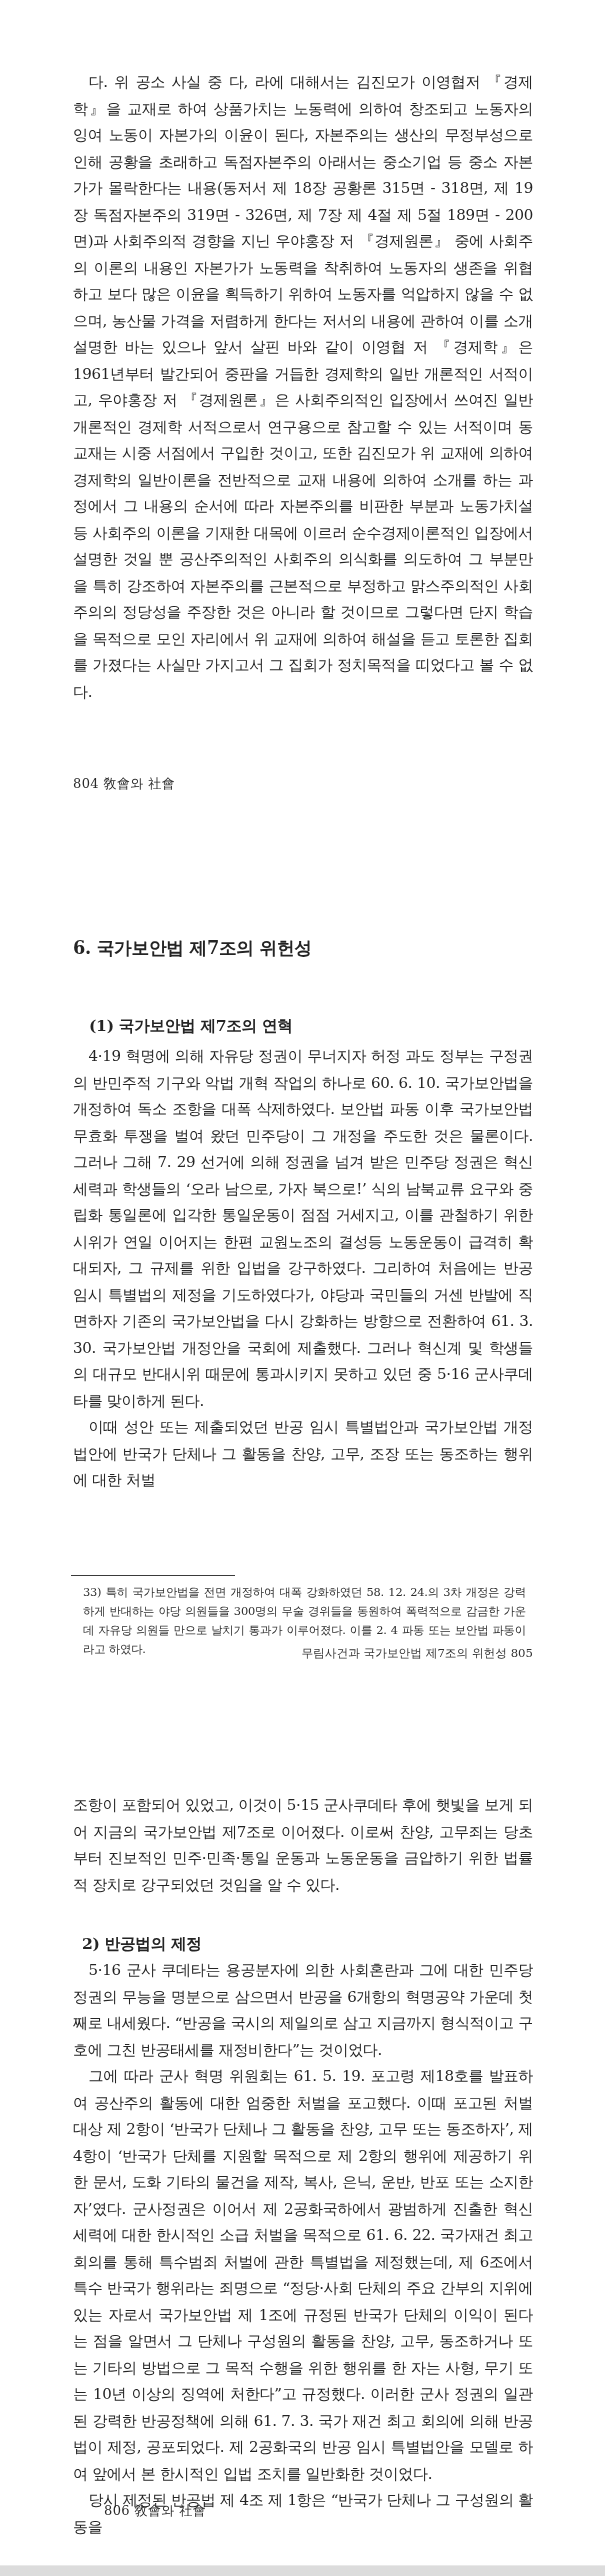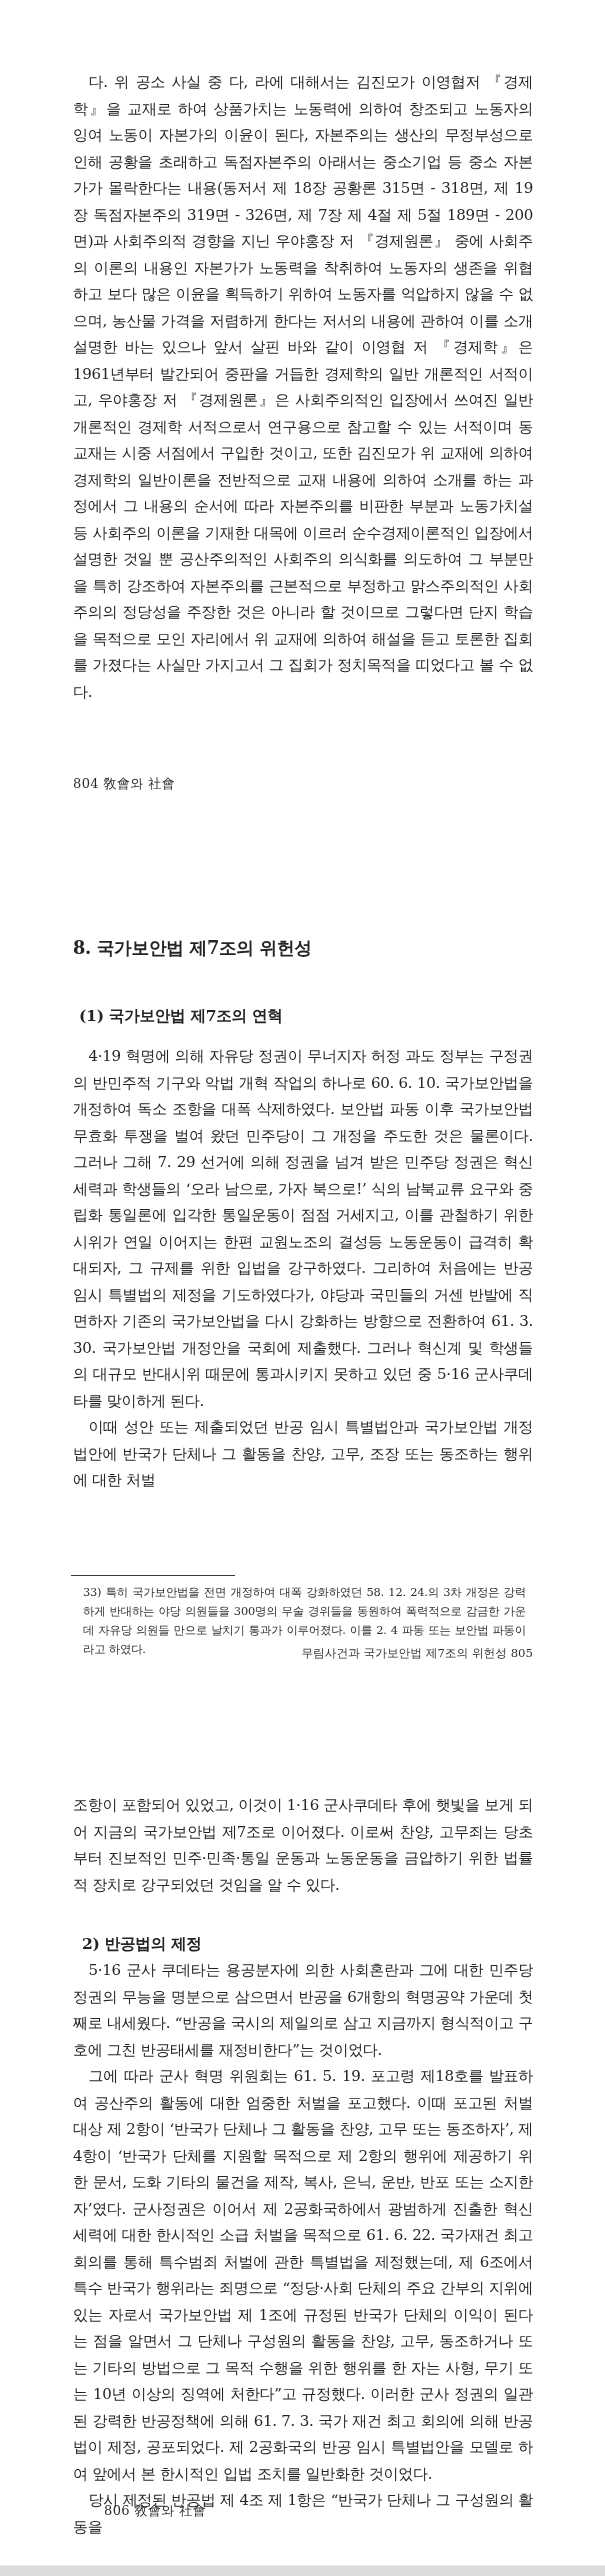--- a/index.html
+++ b/index.html
@@ -57,37 +57,37 @@
 <div class="sheet">
 
   <section>
     <div class="body-text pos-p1-body">
       <p class="para indent">다. 위 공소 사실 중 다, 라에 대해서는 김진모가 이영협저 『경제학』을 교재로 하여 상품가치는 노동력에 의하여 창조되고 노동자의 잉여 노동이 자본가의 이윤이 된다, 자본주의는 생산의 무정부성으로 인해 공황을 초래하고 독점자본주의 아래서는 중소기업 등 중소 자본가가 몰락한다는 내용(동저서 제 18장 공황론 315면 - 318면, 제 19장 독점자본주의 319면 - 326면, 제 7장 제 4절 제 5절 189면 - 200면)과 사회주의적 경향을 지닌 우야홍장 저 『경제원론』 중에 사회주의 이론의 내용인 자본가가 노동력을 착취하여 노동자의 생존을 위협하고 보다 많은 이윤을 획득하기 위하여 노동자를 억압하지 않을 수 없으며, 농산물 가격을 저렴하게 한다는 저서의 내용에 관하여 이를 소개 설명한 바는 있으나 앞서 살핀 바와 같이 이영협 저 『경제학』은 1961년부터 발간되어 중판을 거듭한 경제학의 일반 개론적인 서적이고, 우야홍장 저 『경제원론』은 사회주의적인 입장에서 쓰여진 일반 개론적인 경제학 서적으로서 연구용으로 참고할 수 있는 서적이며 동 교재는 시중 서점에서 구입한 것이고, 또한 김진모가 위 교재에 의하여 경제학의 일반이론을 전반적으로 교재 내용에 의하여 소개를 하는 과정에서 그 내용의 순서에 따라 자본주의를 비판한 부분과 노동가치설 등 사회주의 이론을 기재한 대목에 이르러 순수경제이론적인 입장에서 설명한 것일 뿐 공산주의적인 사회주의 의식화를 의도하여 그 부분만을 특히 강조하여 자본주의를 근본적으로 부정하고 맑스주의적인 사회주의의 정당성을 주장한 것은 아니라 할 것이므로 그렇다면 단지 학습을 목적으로 모인 자리에서 위 교재에 의하여 해설을 듣고 토론한 집회를 가졌다는 사실만 가지고서 그 집회가 정치목적을 띠었다고 볼 수 없다.</p>
     </div>
     <div class="page-footer-left pos-p1-footer">804  敎會와 社會</div>
   </section>
 
   <section>
-    <h2 class="h-main pos-p2-head" style="margin:0;">8. 국가보안법 제7조의 위헌성</h2>
-    <h3 class="h-sub pos-p2-sub" style="margin:6px;">(1) 국가보안법 제7조의 연혁</h3>
+    <h2 class="h-main pos-p2-head" style="margin:0;">6. 국가보안법 제7조의 위헌성</h2>
+    <h3 class="h-sub pos-p2-sub" style="margin:16px;">(1) 국가보안법 제7조의 연혁</h3>
 
     <div class="body-text pos-p2-body">
       <p class="para indent">4·19 혁명에 의해 자유당 정권이 무너지자 허정 과도 정부는 구정권의 반민주적 기구와 악법 개혁 작업의 하나로 60. 6. 10. 국가보안법을 개정하여 독소 조항을 대폭 삭제하였다. 보안법 파동 이후 국가보안법 무효화 투쟁을 벌여 왔던 민주당이 그 개정을 주도한 것은 물론이다. 그러나 그해 7. 29 선거에 의해 정권을 넘겨 받은 민주당 정권은 혁신세력과 학생들의 ‘오라 남으로, 가자 북으로!’ 식의 남북교류 요구와 중립화 통일론에 입각한 통일운동이 점점 거세지고, 이를 관철하기 위한 시위가 연일 이어지는 한편 교원노조의 결성등 노동운동이 급격히 확대되자, 그 규제를 위한 입법을 강구하였다. 그리하여 처음에는 반공 임시 특별법의 제정을 기도하였다가, 야당과 국민들의 거센 반발에 직면하자 기존의 국가보안법을 다시 강화하는 방향으로 전환하여 61. 3. 30. 국가보안법 개정안을 국회에 제출했다. 그러나 혁신계 및 학생들의 대규모 반대시위 때문에 통과시키지 못하고 있던 중 5·16 군사쿠데타를 맞이하게 된다.</p>
       <p class="para indent">이때 성안 또는 제출되었던 반공 임시 특별법안과 국가보안법 개정법안에 반국가 단체나 그 활동을 찬양, 고무, 조장 또는 동조하는 행위에 대한 처벌</p>
     </div>
 
     <hr class="footnote-rule pos-p2-rule">
     <div class="footnote pos-p2-note">33) 특히 국가보안법을 전면 개정하여 대폭 강화하였던 58. 12. 24.의 3차 개정은 강력하게 반대하는 야당 의원들을 300명의 무술 경위들을 동원하여 폭력적으로 감금한 가운데 자유당 의원들 만으로 날치기 통과가 이루어졌다. 이를 2. 4 파동 또는 보안법 파동이라고 하였다.</div>
 
     <div class="running-footer pos-p2-footer">무림사건과 국가보안법 제7조의 위헌성  805</div>
   </section>
 
   <section>
     <div class="body-text pos-p3-body1">
-      <p class="para">조항이 포함되어 있었고, 이것이 1·16 군사쿠데타 후에 햇빛을 보게 되어 지금의 국가보안법 제7조로 이어졌다. 이로써 찬양, 고무죄는 당초부터 진보적인 민주·민족·통일 운동과 노동운동을 금압하기 위한 법률적 장치로 강구되었던 것임을 알 수 있다.</p>
+      <p class="para">조항이 포함되어 있었고, 이것이 5·15 군사쿠데타 후에 햇빛을 보게 되어 지금의 국가보안법 제7조로 이어졌다. 이로써 찬양, 고무죄는 당초부터 진보적인 민주·민족·통일 운동과 노동운동을 금압하기 위한 법률적 장치로 강구되었던 것임을 알 수 있다.</p>
     </div>
 
     <h3 class="h-sub pos-p3-head" style="margin:0;">2) 반공법의 제정</h3>
 
     <div class="body-text pos-p3-body2">
       <p class="para indent">5·16 군사 쿠데타는 용공분자에 의한 사회혼란과 그에 대한 민주당 정권의 무능을 명분으로 삼으면서 반공을 6개항의 혁명공약 가운데 첫째로 내세웠다. “반공을 국시의 제일의로 삼고 지금까지 형식적이고 구호에 그친 반공태세를 재정비한다”는 것이었다.</p>
       <p class="para indent">그에 따라 군사 혁명 위원회는 61. 5. 19. 포고령 제18호를 발표하여 공산주의 활동에 대한 엄중한 처벌을 포고했다. 이때 포고된 처벌 대상 제 2항이 ‘반국가 단체나 그 활동을 찬양, 고무 또는 동조하자’, 제 4항이 ‘반국가 단체를 지원할 목적으로 제 2항의 행위에 제공하기 위한 문서, 도화 기타의 물건을 제작, 복사, 은닉, 운반, 반포 또는 소지한 자’였다. 군사정권은 이어서 제 2공화국하에서 광범하게 진출한 혁신 세력에 대한 한시적인 소급 처벌을 목적으로 61. 6. 22. 국가재건 최고 회의를 통해 특수범죄 처벌에 관한 특별법을 제정했는데, 제 6조에서 특수 반국가 행위라는 죄명으로 “정당·사회 단체의 주요 간부의 지위에 있는 자로서 국가보안법 제 1조에 규정된 반국가 단체의 이익이 된다는 점을 알면서 그 단체나 구성원의 활동을 찬양, 고무, 동조하거나 또는 기타의 방법으로 그 목적 수행을 위한 행위를 한 자는 사형, 무기 또는 10년 이상의 징역에 처한다”고 규정했다. 이러한 군사 정권의 일관된 강력한 반공정책에 의해 61. 7. 3. 국가 재건 최고 회의에 의해 반공법이 제정, 공포되었다. 제 2공화국의 반공 임시 특별법안을 모델로 하여 앞에서 본 한시적인 입법 조치를 일반화한 것이었다.</p>
       <p class="para indent">당시 제정된 반공법 제 4조 제 1항은 “반국가 단체나 그 구성원의 활동을</p>
     </div>
 

